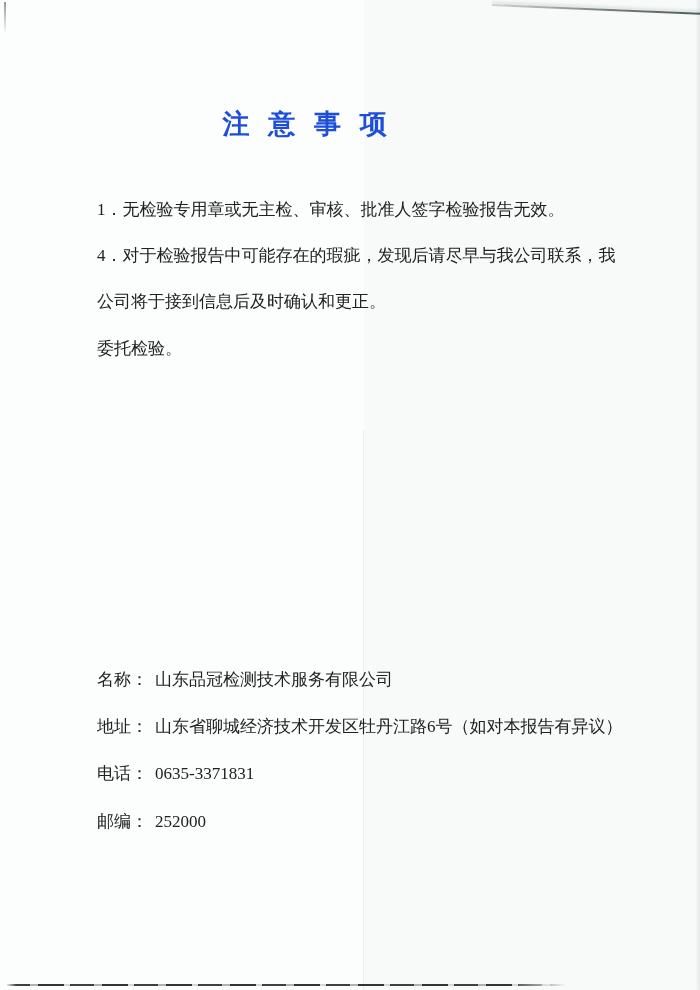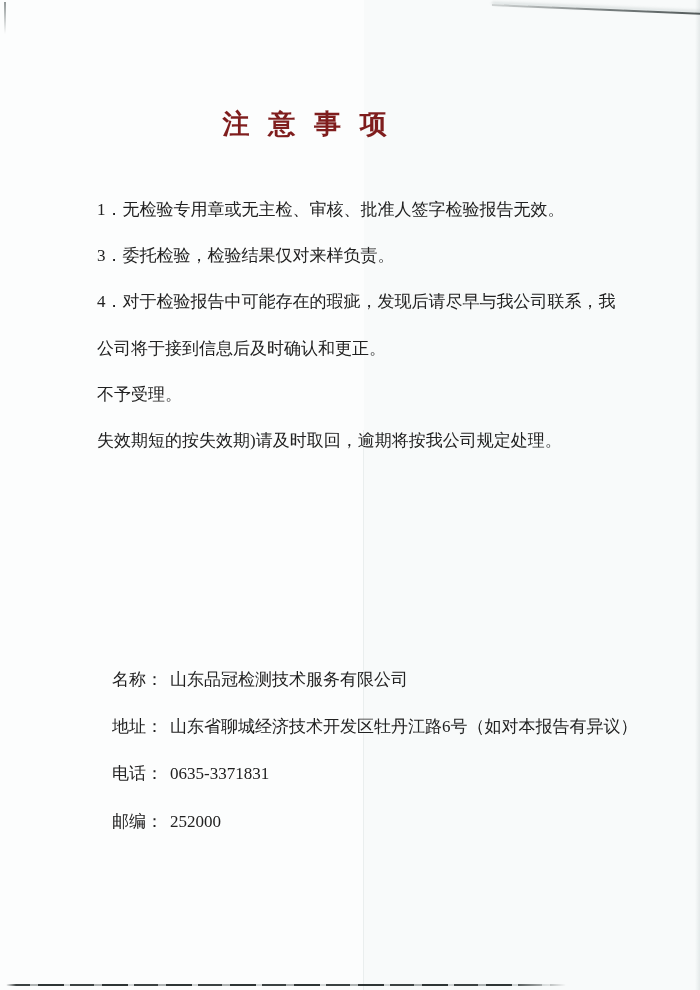--- a/index.html
+++ b/index.html
@@ -42,28 +42,28 @@
       #2f3535 32px 58px, rgba(150,158,158,.4) 58px 64px);
     -webkit-mask-image:linear-gradient(90deg,transparent 0,#000 10px,#000 90%,transparent 100%);
             mask-image:linear-gradient(90deg,transparent 0,#000 10px,#000 90%,transparent 100%);
   }
   
   .title{
     position:absolute;top:111px;left:0;width:615px;margin:0;
     text-align:center;
     font-size:27px;line-height:27px;font-weight:bold;
     letter-spacing:6px;
-    color:#7f1d1d;
+    color:#1d4ed8;
   }
   .notices{position:absolute;left:97px;top:187px;width:565px;}
   .notice-line{
     height:46.2px;line-height:46.2px;
     font-size:17px;white-space:nowrap;
   }
-  .contact{position:absolute;left:112px;top:656px;width:540px;}
+  .contact{position:absolute;left:97px;top:656px;width:540px;}
   .contact-line{
     height:47.2px;line-height:47.2px;
     font-size:17px;white-space:nowrap;
   }
   .contact-line .value{margin-left:7px;}
 </style>
 </head>
 <body>
 
 <div class="page">
@@ -75,31 +75,27 @@
   <div class="tl-tick"></div>
   <div class="bottom-line"></div>
 
   <h1 class="title">注 意 事 项</h1>
 
   <div class="notices">
     <div class="notice">
       <div class="notice-line">1．无检验专用章或无主检、审核、批准人签字检验报告无效。</div>
     </div>
     <div class="notice">
-      <div class="notice-line">3．委托检验，检验结果仅对来样负责。</div>
-    </div>
-    <div class="notice">
       <div class="notice-line">4．对于检验报告中可能存在的瑕疵，发现后请尽早与我公司联系，我</div>
       <div class="notice-line">公司将于接到信息后及时确认和更正。</div>
     </div>
     <div class="notice">
-      <div class="notice-line">不予受理。</div>
+      <div class="notice-line">委托检验。</div>
     </div>
     <div class="notice">
-      <div class="notice-line">失效期短的按失效期)请及时取回，逾期将按我公司规定处理。</div>
     </div>
   </div>
 
   <div class="contact">
     <div class="contact-line">
       <span class="label">名称：</span><span class="value">山东品冠检测技术服务有限公司</span>
     </div>
     <div class="contact-line">
       <span class="label">地址：</span><span class="value">山东省聊城经济技术开发区牡丹江路6号（如对本报告有异议）</span>
     </div>

